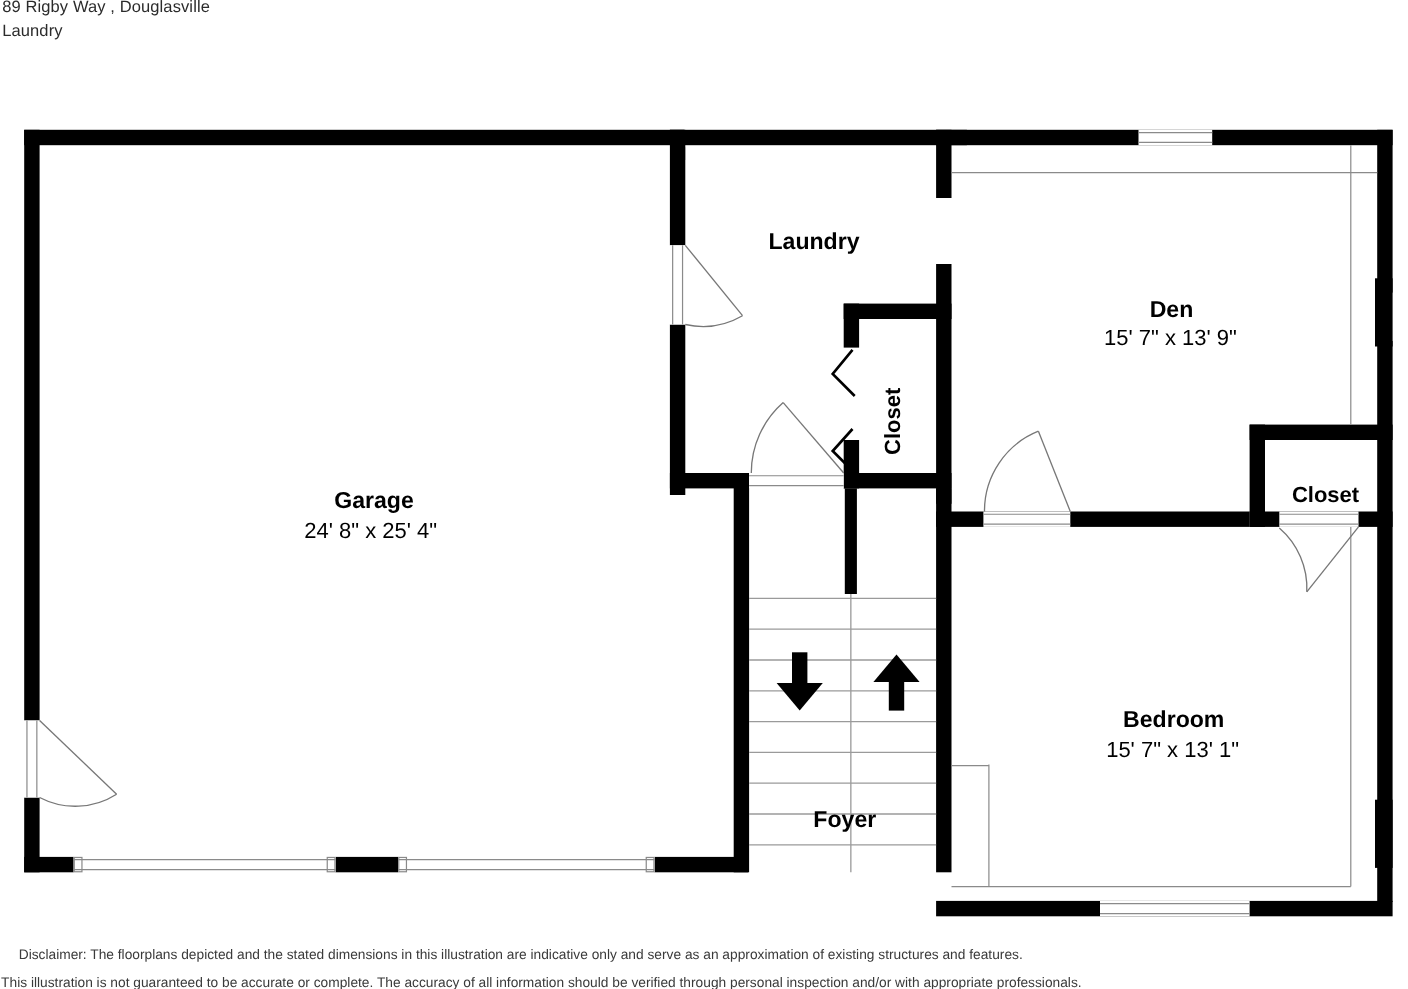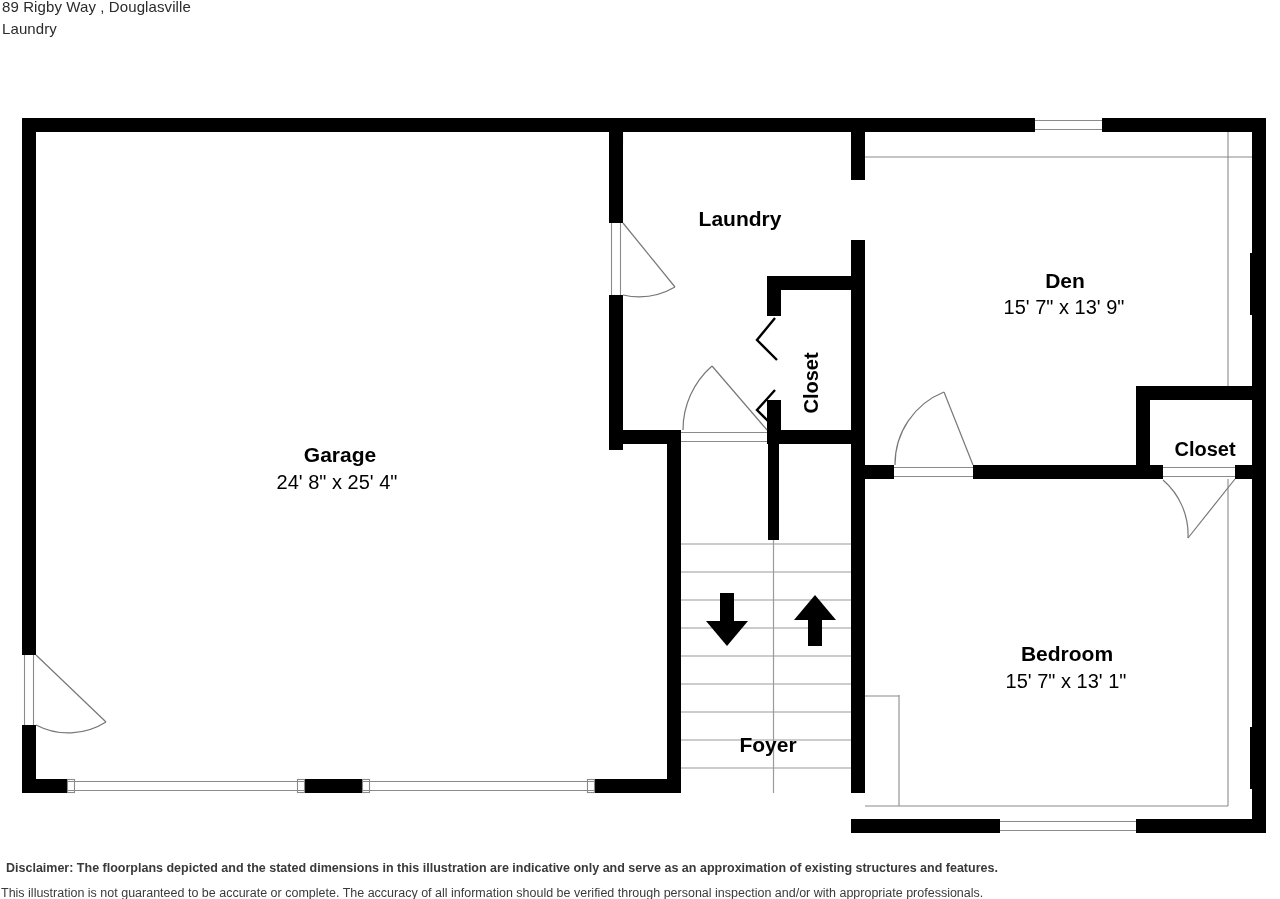--- a/index.html
+++ b/index.html
@@ -46,21 +46,21 @@
     left: 0;
     top: 855px;
     width: 1280px;
   }
   .disc-line {
     font-size: 12.5px;
     line-height: 16px;
     color: #3a3a3a;
     white-space: nowrap;
   }
-  #disc-1 { position: absolute; left: 6px; top: 5px; font-weight: bold; }
+  #disc-1 { position: absolute; left: 17px; top: 5px; }
   #disc-2 { position: absolute; left: 1px; top: 30px; }
 
   text.room-name {
     font-family: "Liberation Sans", sans-serif;
     font-weight: bold;
     font-size: 21px;
     fill: #000000;
     text-anchor: middle;
   }
   text.room-dim {

